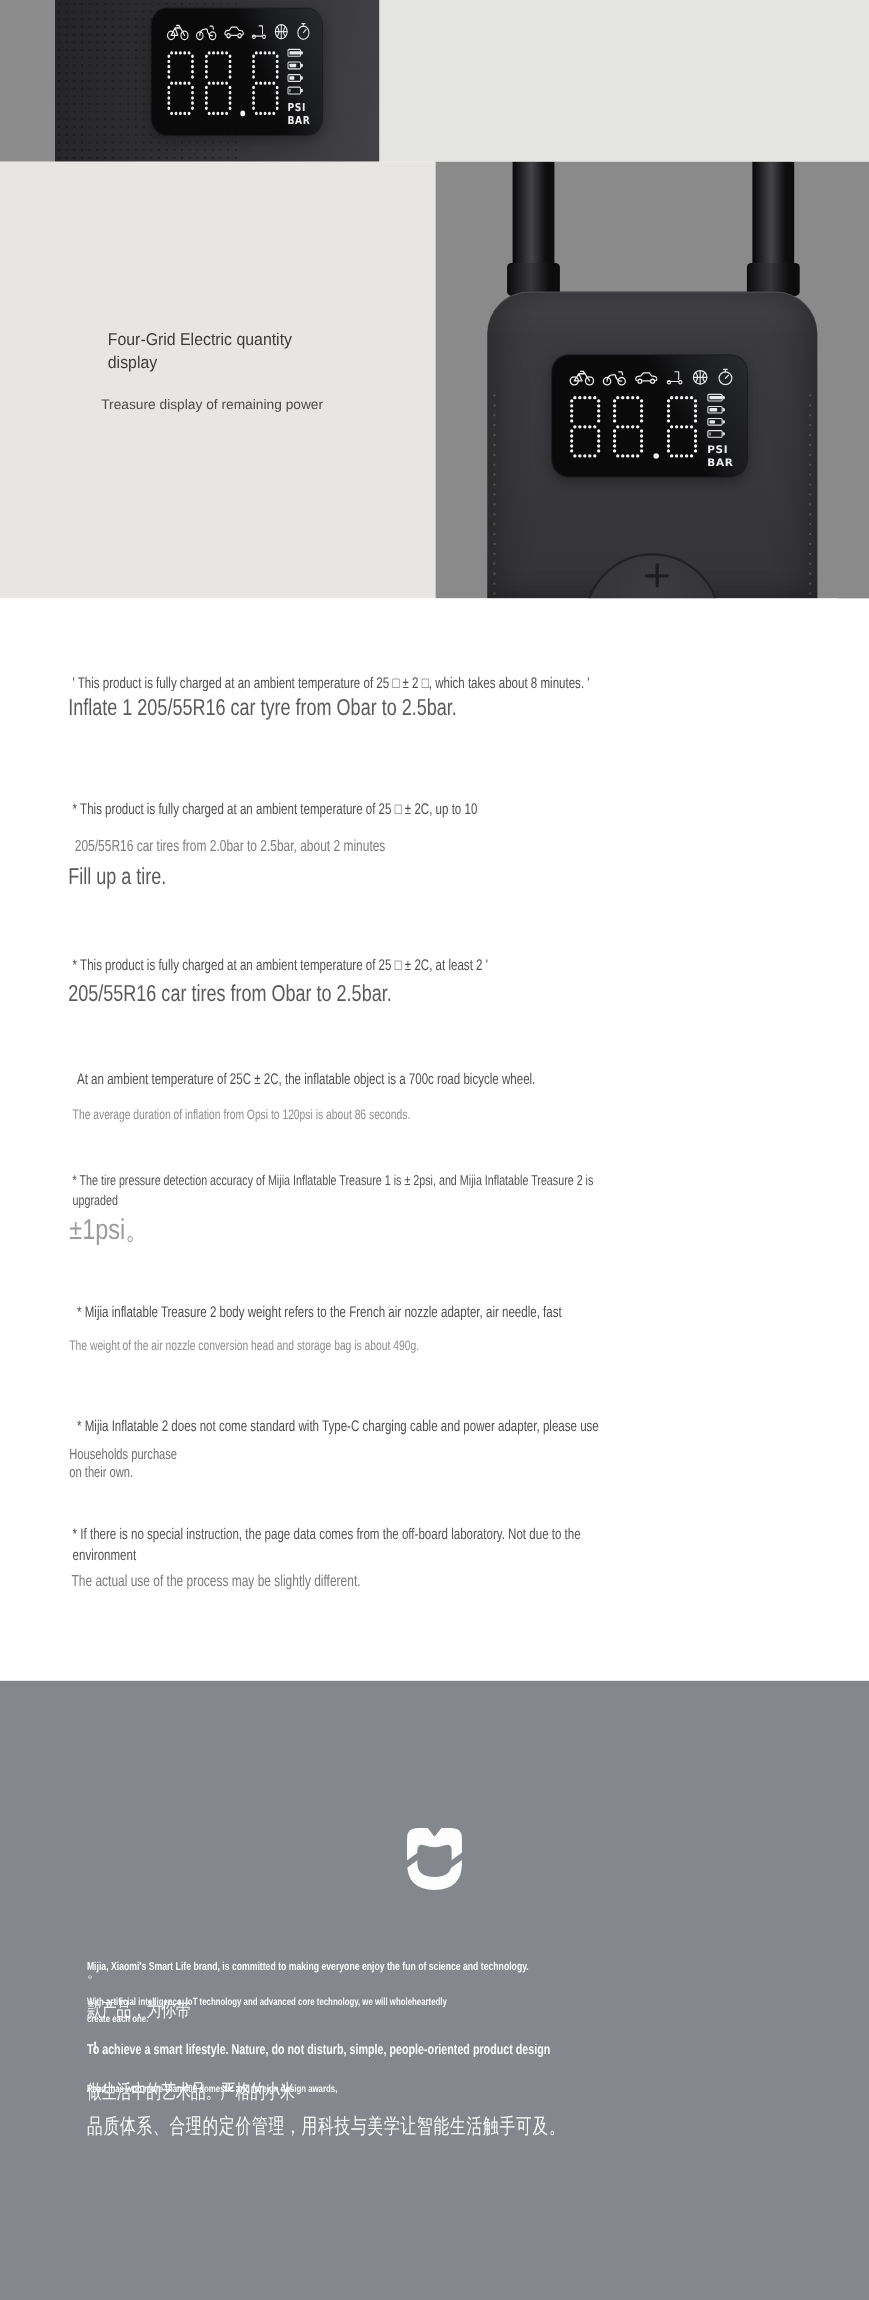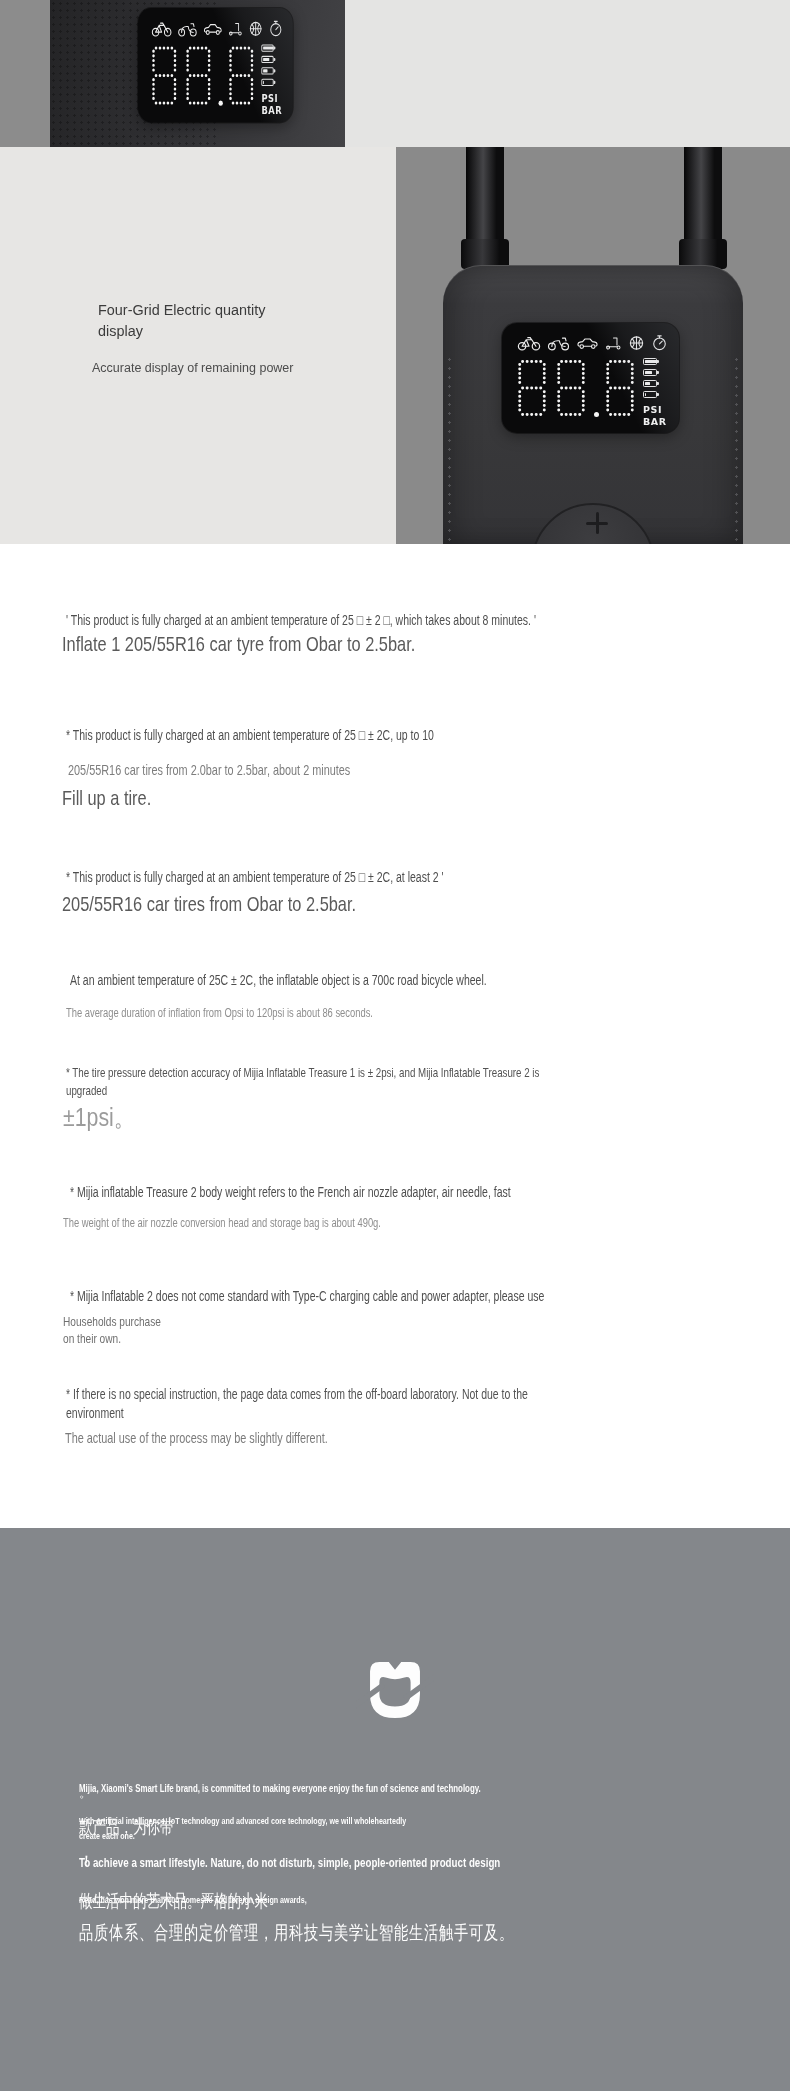--- a/index.html
+++ b/index.html
@@ -191,21 +191,21 @@
           </span>
           <span class="lcd-unit u1">PSI</span>
           <span class="lcd-unit">BAR</span>
         </div>
       </div>
   </section>
 
   <section class="band2">
     <div class="panel-left">
       <div class="panel-title">Four-Grid Electric quantity display</div>
-      <div class="panel-sub">Accurate display of remaining power</div>
+      <div class="panel-sub">Treasure display of remaining power</div>
     </div>
     <div class="photo">
       <div class="hose h-left"></div>
       <div class="hose h-right"></div>
       <div class="coupling c-left"></div>
       <div class="coupling c-right"></div>
       <div class="body2">
         <div class="edge-dots e-left"></div>
         <div class="edge-dots e-right"></div>
       </div>

